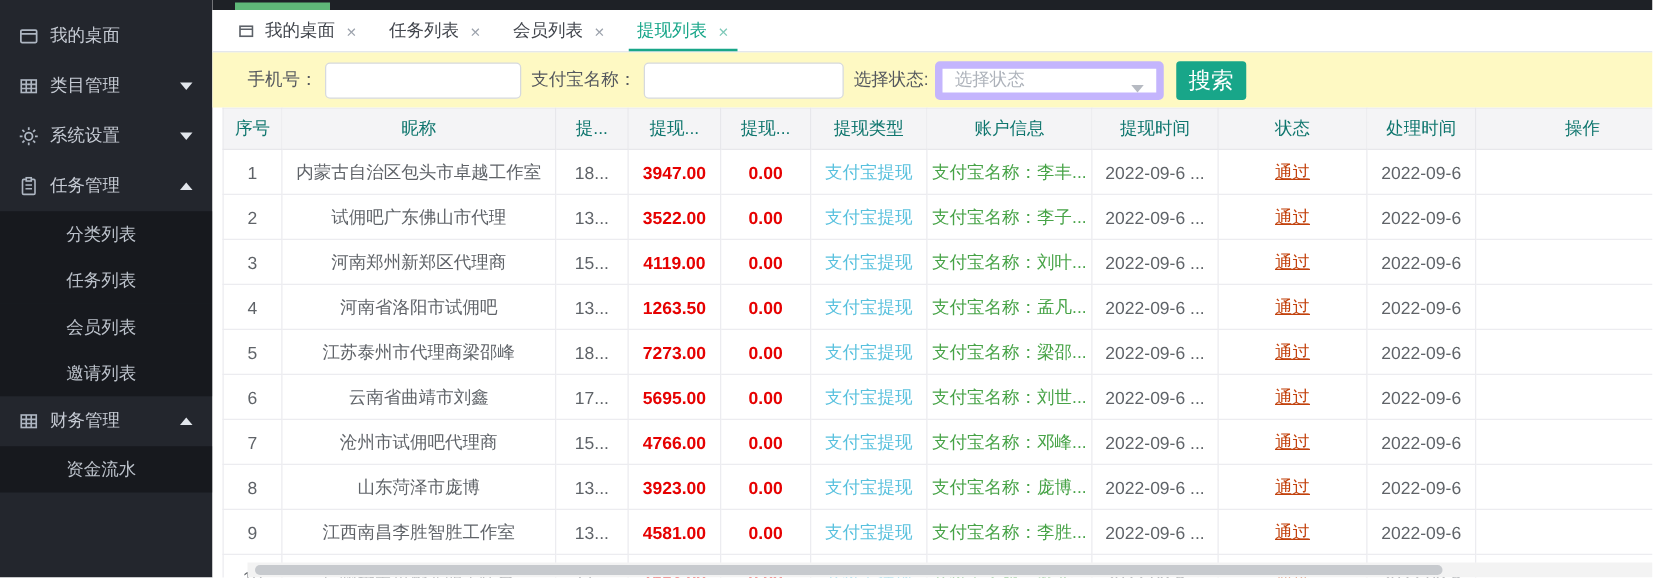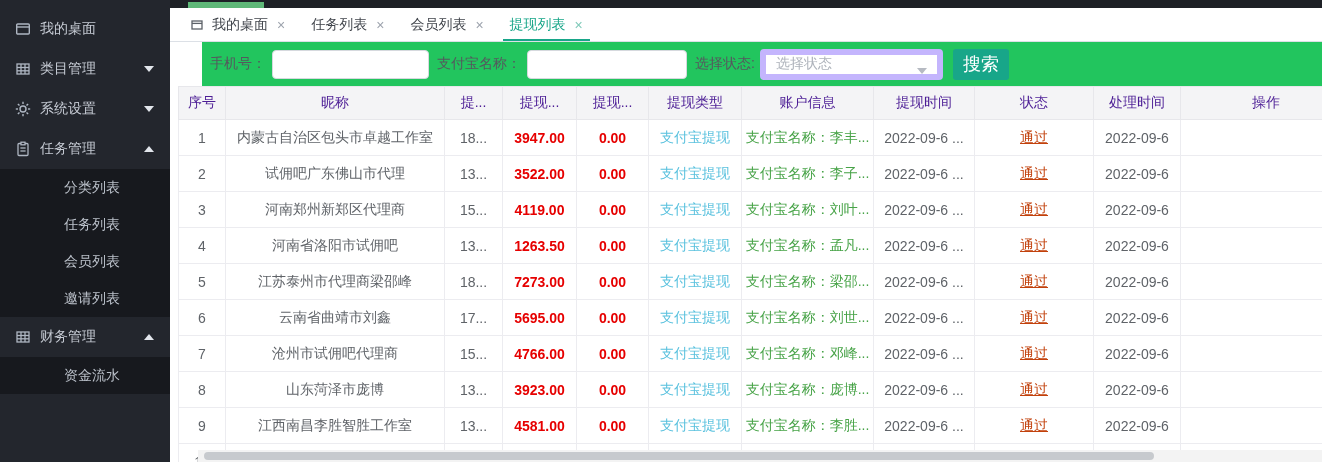--- a/index.html
+++ b/index.html
@@ -13,58 +13,58 @@
   .s-item{height:40px;display:flex;align-items:center;padding:0 16px 0 15px;
           color:#c6cbd4;font-size:14px;cursor:pointer;}
   .s-item .icon{width:16px;height:16px;margin-right:9px;display:inline-flex;
                 align-items:center;justify-content:center;color:#aeb6c2;}
   .s-item .lbl{flex:1;}
   .caret{width:0;height:0;}
   .caret.down{border-left:5px solid transparent;border-right:5px solid transparent;
               border-top:6px solid #e2e6ec;}
   .caret.up{border-left:5px solid transparent;border-right:5px solid transparent;
             border-bottom:6px solid #e2e6ec;}
-  .s-group{background:#17191e;padding-left:11px;}
+  .s-group{background:#17191e;}
   .s-sub{height:37px;display:flex;align-items:center;padding-left:53px;
          color:#bcc2cb;font-size:14px;cursor:pointer;}
 
   
   .main{flex:1;min-width:0;position:relative;background:#fff;}
   .topstrip{height:8px;background:#1e2126;position:relative;}
   .topstrip .prog{position:absolute;left:18px;top:2px;width:76px;height:6px;background:#5fb878;}
 
   .tabbar{height:33px;border-bottom:1px solid #dce0e6;display:flex;
           align-items:stretch;padding-left:8px;background:#fff;}
   .tab{display:flex;align-items:center;padding:0 13px;gap:9px;font-size:14px;
        color:#41454c;position:relative;cursor:pointer;white-space:nowrap;}
   .tab .x{color:#9da3ad;font-size:14px;line-height:1;}
   .tab.active{color:#18a689;}
   .tab.active .x{color:#7fc9b9;}
   .tab.active::after{content:"";position:absolute;left:6px;right:6px;bottom:0;
                      height:2px;background:#18a689;}
   .ticon{display:inline-flex;color:#5c6168;}
 
-  .filterbar{height:44px;display:flex;align-items:center;padding-left:8px;
-             font-size:14px;color:#55585e;background:#22c55e;margin-left:32px;}
+  .filterbar{height:44px;display:flex;align-items:center;padding-left:28px;
+             font-size:14px;color:#55585e;background:#fef9c3;}
   .f-label{white-space:nowrap;}
   .f-input{width:157px;height:29px;border:1px solid #d6d9de;border-radius:4px;
            margin-left:6px;outline:none;padding:0 8px;box-sizing:border-box;font-size:14px;}
   .f-select{width:183px;height:31px;border:6px solid #c4b5fd;border-radius:4px;
             margin-left:5px;position:relative;display:flex;align-items:center;
             padding:0 10px;color:#aeb3bb;box-sizing:border-box;background:#fff;cursor:pointer;}
   .f-select .caret-dn{position:absolute;right:10px;top:13px;width:0;height:0;
             border-left:5px solid transparent;border-right:5px solid transparent;
             border-top:6px solid #b6bac2;}
   .search-btn{margin-left:10px;width:56px;height:31px;background:#18a689;color:#fff;
               border:none;border-radius:3px;font-size:18px;cursor:pointer;}
 
   
   .tablewrap{overflow:hidden;}
   table{border-collapse:collapse;table-layout:fixed;width:1140px;margin-left:8px;}
-  th{height:30px;background:#f4f4f6;color:#4c1d95;font-weight:normal;font-size:14px;
+  th{height:30px;background:#f4f4f6;color:#0f766e;font-weight:normal;font-size:14px;
      border:1px solid #e7e7eb;white-space:nowrap;overflow:hidden;}
   td{height:33px;text-align:center;font-size:14px;color:#5f6368;
      border:1px solid #ececf0;white-space:nowrap;overflow:hidden;background:#fff;}
   td.red{color:#e60000;font-weight:bold;}
   td.blue{color:#59c1de;}
   td.green{color:#47a347;}
   td.status{color:#c2410c;text-decoration:underline;cursor:pointer;}
 
   .hscroll{position:absolute;left:28px;right:0;bottom:0;height:12px;background:#f3f3f3;}
   .hscroll .thumb{position:absolute;left:6px;top:2px;height:8px;width:950px;

